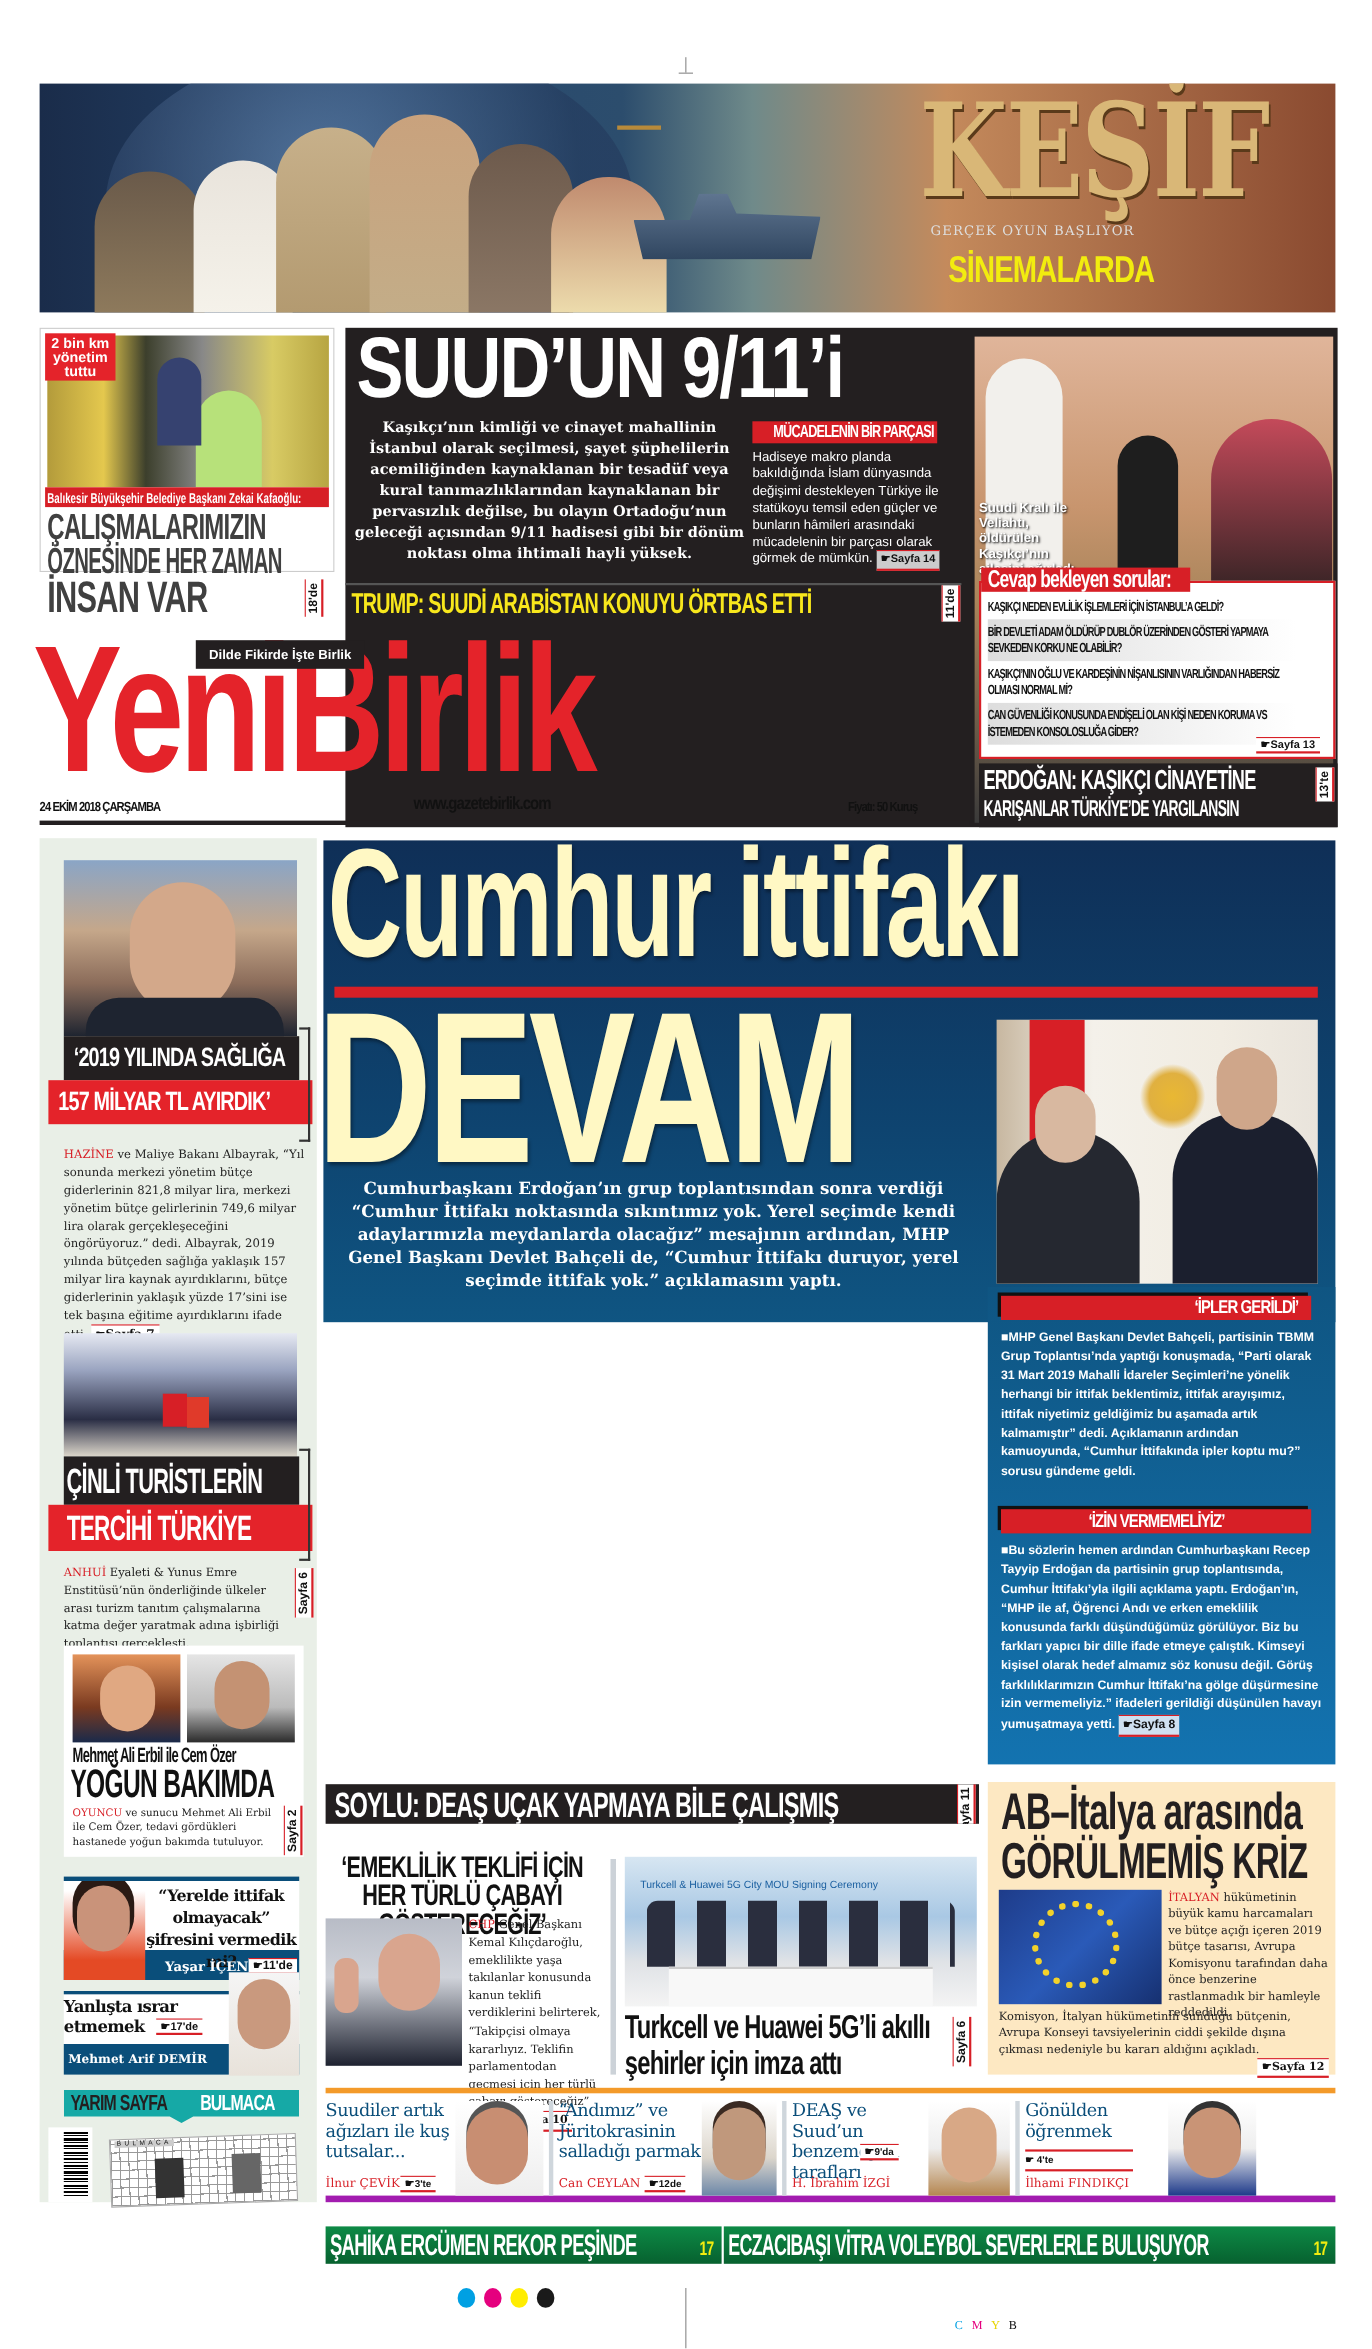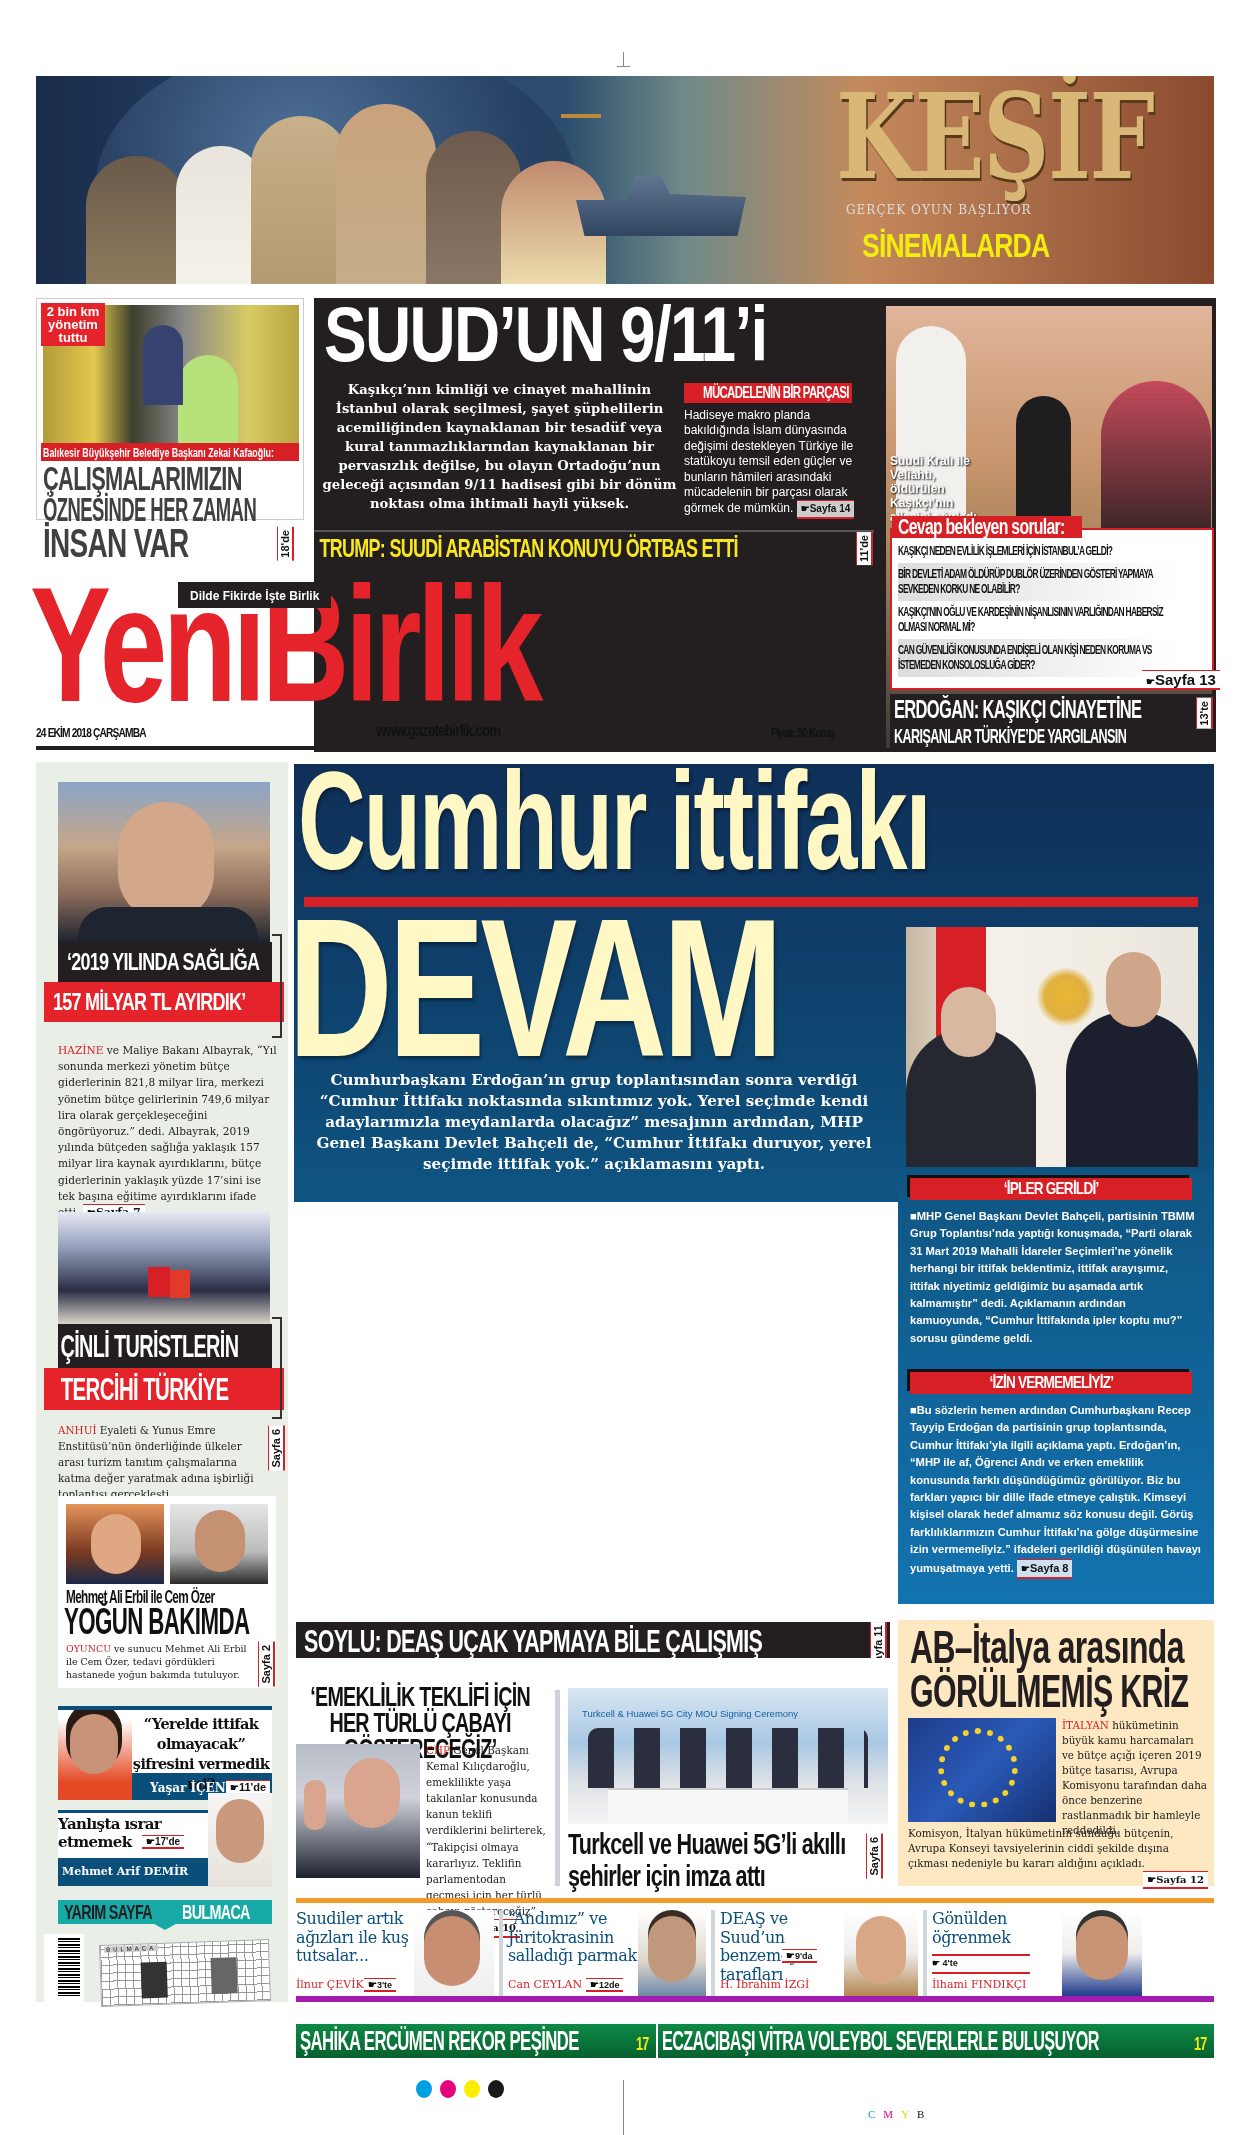--- a/index.html
+++ b/index.html
@@ -82,21 +82,21 @@
 <div class="abs" style="left:890px;top:528px;width:324px;height:162px;background:#fff;border:2px solid #d71f26">
   <div class="abs" style="left:0;top:-14px;background:#d71f26;padding:0 6px;height:22px;overflow:hidden;width:190px">
     <div class="cond" style="color:#fff;font-size:22px;transform:scaleX(.72);line-height:22px">Cevap bekleyen sorular:</div>
   </div>
   <div class="abs" style="left:6px;top:10px;width:310px">
     <div class="cond" style="font-size:12px;line-height:15px;padding:4px 0;transform:scaleX(.7);white-space:normal;width:440px">KAŞIKÇI NEDEN EVLİLİK İŞLEMLERİ İÇİN İSTANBUL’A GELDİ?</div>
     <div class="cond" style="font-size:12px;line-height:15px;padding:4px 0;transform:scaleX(.7);white-space:normal;width:400px;background:linear-gradient(90deg,#ddd,#fff)">BİR DEVLETİ ADAM ÖLDÜRÜP DUBLÖR ÜZERİNDEN GÖSTERİ YAPMAYA SEVKEDEN KORKU NE OLABİLİR?</div>
     <div class="cond" style="font-size:12px;line-height:15px;padding:4px 0;transform:scaleX(.7);white-space:normal;width:400px">KAŞIKÇI’NIN OĞLU VE KARDEŞİNİN NİŞANLISININ VARLIĞINDAN HABERSİZ OLMASI NORMAL Mİ?</div>
     <div class="cond" style="font-size:12px;line-height:15px;padding:4px 0;transform:scaleX(.7);white-space:normal;width:400px;background:linear-gradient(90deg,#ddd,#fff)">CAN GÜVENLİĞİ KONUSUNDA ENDİŞELİ OLAN KİŞİ NEDEN KORUMA VS İSTEMEDEN KONSOLOSLUĞA GİDER?</div>
   </div>
-  <span class="abs ref" style="left:250px;top:140px;font-size:15px">Sayfa 13</span>
+  <span class="abs ref" style="left:250px;top:140px;font-size:10px">Sayfa 13</span>
 </div>
 
 <div class="abs" style="left:890px;top:694px;width:326px;height:58px;background:#231f20;overflow:hidden">
   <div class="abs cond" style="left:4px;top:2px;color:#fff;font-size:25px;line-height:26px;transform:scaleX(.66)">ERDOĞAN: KAŞIKÇI CİNAYETİNE</div>
   <div class="abs cond" style="left:4px;top:30px;color:#fff;font-size:21px;line-height:24px;transform:scaleX(.6)">KARIŞANLAR TÜRKİYE’DE YARGILANSIN</div>
   <div class="vref" style="left:306px;top:4px">13'te</div>
 </div>
 
 <div class="abs" style="left:36px;top:570px;width:845px;height:180px">
   <div class="abs cond" style="left:-6px;top:-10px;font-size:164px;color:#e4232a;line-height:170px;transform:scaleX(.74);letter-spacing:-6px">YeniBirlik</div>
@@ -138,21 +138,21 @@
     <div class="abs" style="left:30px;top:0;width:50px;height:110px;background:#d71f26"></div>
     <div class="abs" style="left:130px;top:40px;width:60px;height:60px;border-radius:50%;background:radial-gradient(#e9b833,#e0b040 50%,transparent 70%)"></div>
     <div class="abs" style="left:0;top:100px;width:130px;height:140px;border-radius:65px 65px 0 0;background:#252830"></div>
     <div class="abs" style="left:35px;top:60px;width:55px;height:70px;border-radius:28px;background:#d8b8a0"></div>
     <div class="abs" style="left:160px;top:85px;width:132px;height:155px;border-radius:60px 60px 0 0;background:#1b1f2e"></div>
     <div class="abs" style="left:200px;top:25px;width:55px;height:75px;border-radius:28px;background:#cfa68a"></div>
   </div>
 </div>
 
 <div class="abs" style="left:898px;top:1170px;width:316px;height:434px;background:linear-gradient(180deg,#0f5582,#1373b0)">
-  <div class="abs" style="left:12px;top:8px;width:282px;height:22px;background:#d71f26;box-shadow:-3px -3px 0 #111;text-align:center;overflow:hidden">
+  <div class="abs" style="left:12px;top:8px;width:282px;height:22px;background:#d71f26;box-shadow:-3px -3px 0 #111;text-align:right;overflow:hidden">
     <span class="cond" style="display:inline-block;color:#fff;font-size:17px;line-height:22px;transform:scaleX(.8);transform-origin:center">‘İPLER GERİLDİ’</span>
   </div>
   <div class="abs bullet" style="left:12px;top:38px;width:290px;color:#fff;font-weight:700;font-size:11.2px;line-height:17.4px">MHP Genel Başkanı Devlet Bahçeli, partisinin TBMM Grup Toplantısı’nda yaptığı konuşmada, “Parti olarak 31 Mart 2019 Mahalli İdareler Seçimleri’ne yönelik herhangi bir ittifak beklentimiz, ittifak arayışımız, ittifak niyetimiz geldiğimiz bu aşamada artık kalmamıştır” dedi. Açıklamanın ardından kamuoyunda, “Cumhur İttifakında ipler koptu mu?” sorusu gündeme geldi.</div>
   <div class="abs" style="left:12px;top:202px;width:282px;height:22px;background:#d71f26;box-shadow:-3px -3px 0 #111;text-align:center;overflow:hidden">
     <span class="cond" style="display:inline-block;color:#fff;font-size:17px;line-height:22px;transform:scaleX(.8);transform-origin:center">‘İZİN VERMEMELİYİZ’</span>
   </div>
   <div class="abs" style="left:12px;top:232px;width:292px;color:#fff;font-weight:700;font-size:11.2px;line-height:17.4px">
     <span class="bullet">Bu sözlerin hemen ardından Cumhurbaşkanı Recep Tayyip Erdoğan da partisinin grup toplantısında, Cumhur İttifakı’yla ilgili açıklama yaptı. Erdoğan’ın, “MHP ile af, Öğrenci Andı ve erken emeklilik konusunda farklı düşündüğümüz görülüyor. Biz bu farkları yapıcı bir dille ifade etmeye çalıştık. Kimseyi kişisel olarak hedef almamız söz konusu değil. Görüş farklılıklarımızın Cumhur İttifakı’na gölge düşürmesine izin vermemeliyiz.” ifadeleri gerildiği düşünülen havayı yumuşatmaya yetti.</span>
     <span class="ref" style="background:#cfe0f0">Sayfa 8</span>
   </div>

